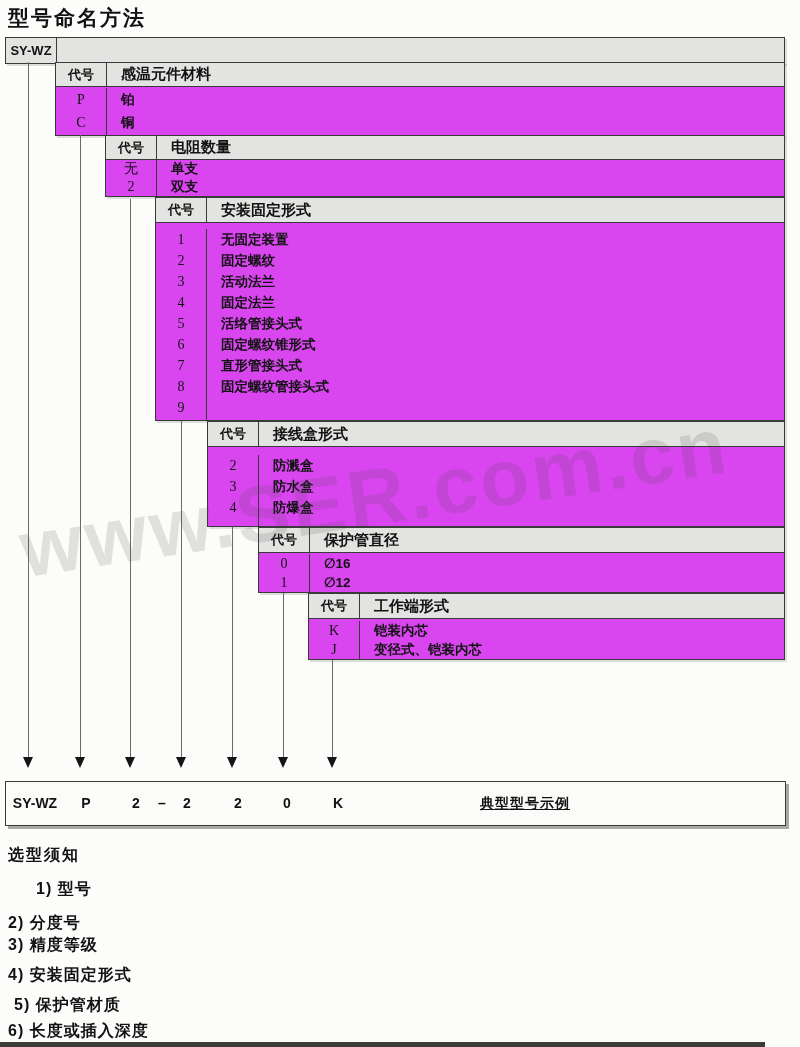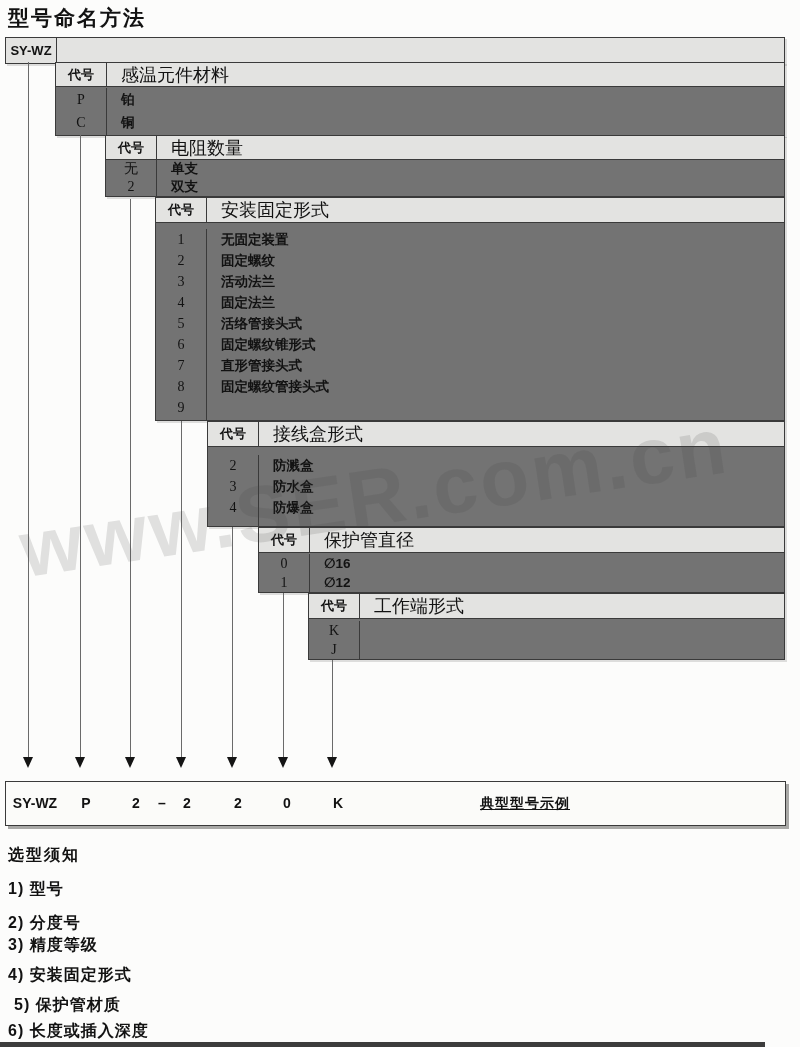--- a/index.html
+++ b/index.html
@@ -15,25 +15,25 @@
   .toprow{
     left:5px; top:37px; width:778px; height:25px; display:flex;
     background:#e3e3e1; border:1px solid #3a3a3a; box-shadow:2px 2px 0 rgba(0,0,0,0.12);
   }
   .toprow .prefix{
     width:50px; border-right:1px solid #3a3a3a; font-weight:bold; font-size:13px;
     display:flex; align-items:center; justify-content:center; letter-spacing:0px;
   }
   .toprow .cat{flex:1; display:flex; align-items:center; padding-left:13px; font-weight:bold; font-size:13.5px;}
   
-  .tbl{position:absolute; border:1px solid #3a3a3a; background:#737373; box-shadow:2px 2px 0 rgba(0,0,0,0.12);}
+  .tbl{position:absolute; border:1px solid #3a3a3a; background:#d946ef; box-shadow:2px 2px 0 rgba(0,0,0,0.12);}
   .thead{display:flex; background:#e3e3e1; border-bottom:1px solid #3a3a3a;}
   .th-code{width:50px; border-right:1px solid #3a3a3a; text-align:center; font-weight:bold; font-size:13px;
            display:flex; align-items:center; justify-content:center;}
-  .th-title{flex:1; display:flex; align-items:center; padding-left:14px; font-weight:normal; font-size:18px;text-align:right;}
+  .th-title{flex:1; display:flex; align-items:center; padding-left:14px; font-weight:bold; font-size:15px;text-align:right;}
   .tbody{display:flex;}
   .col-codes{width:50px; border-right:1px solid #3a3a3a; text-align:center;}
   .col-descs{flex:1; padding-left:14px;}
   .code{font-family:"Liberation Serif","DejaVu Serif",serif; font-size:14px;}
   .desc{font-weight:bold; font-size:13.5px;}
   .t1 .thead{height:23px}.t1 .tbody{height:47px}.t1 .tbody{padding-top:1px}.t1 .code,.t1 .desc{height:23px;line-height:23px}
   .t2 .thead{height:23px}.t2 .tbody{height:36px}.t2 .code,.t2 .desc{height:18px;line-height:18px}
   .t3 .thead{height:24px}.t3 .tbody{height:191px;padding-top:6px}.t3 .code,.t3 .desc{height:21px;line-height:21px}
   .t4 .thead{height:24px}.t4 .tbody{height:71px;padding-top:8px}.t4 .code,.t4 .desc{height:21px;line-height:21px}
   .t5 .thead{height:24px}.t5 .tbody{height:38px;padding-top:1px}.t5 .code,.t5 .desc{height:19px;line-height:19px}
@@ -175,20 +175,24 @@
   <div class="tbl t6" style="left:308px; top:593px; width:475px;">
     <div class="thead">
       <div class="th-code">代号</div>
       <div class="th-title">工作端形式</div>
     </div>
     <div class="tbody">
       <div class="col-codes">
         <div class="code">K</div>
         <div class="code">J</div>
       </div>
+      <div class="col-descs">
+        <div class="desc">铠装内芯</div>
+        <div class="desc">变径式、铠装内芯</div>
+      </div>
     </div>
   </div>
 
   <div class="vline" style="left:28px;  top:62px;  height:695px;"></div>
   <div class="vline" style="left:80px;  top:135px; height:622px;"></div>
   <div class="vline" style="left:130px; top:199px; height:558px;"></div>
   <div class="vline" style="left:181px; top:421px; height:336px;"></div>
   <div class="vline" style="left:232px; top:527px; height:230px;"></div>
   <div class="vline" style="left:283px; top:593px; height:164px;"></div>
   <div class="vline" style="left:332px; top:660px; height:97px;"></div>
@@ -207,21 +211,21 @@
     <span style="left:130px;">2</span>
     <span style="left:156px;">–</span>
     <span style="left:181px;">2</span>
     <span style="left:232px;">2</span>
     <span style="left:281px;">0</span>
     <span style="left:332px;">K</span>
     <span class="mlabel" style="left:474px;text-decoration:underline;">典型型号示例</span>
   </div>
 
   <div class="abs notes-title">选型须知</div>
-  <div class="abs note" style="top:879px;">1) 型号</div>
+  <div class="abs note" style="top:879px;margin-left:28px;">1) 型号</div>
   <div class="abs note" style="top:907px;margin-top:6px;">2) 分度号</div>
   <div class="abs note" style="top:935px;">3) 精度等级</div>
   <div class="abs note" style="top:965px;">4) 安装固定形式</div>
   <div class="abs note" style="top:995px;margin-left:6px;">5) 保护管材质</div>
   <div class="abs note" style="top:1021px;">6) 长度或插入深度</div>
 
   <div class="abs watermark">www.SER.com.cn</div>
   <div class="abs footer-bar"></div>
 
 </div>

